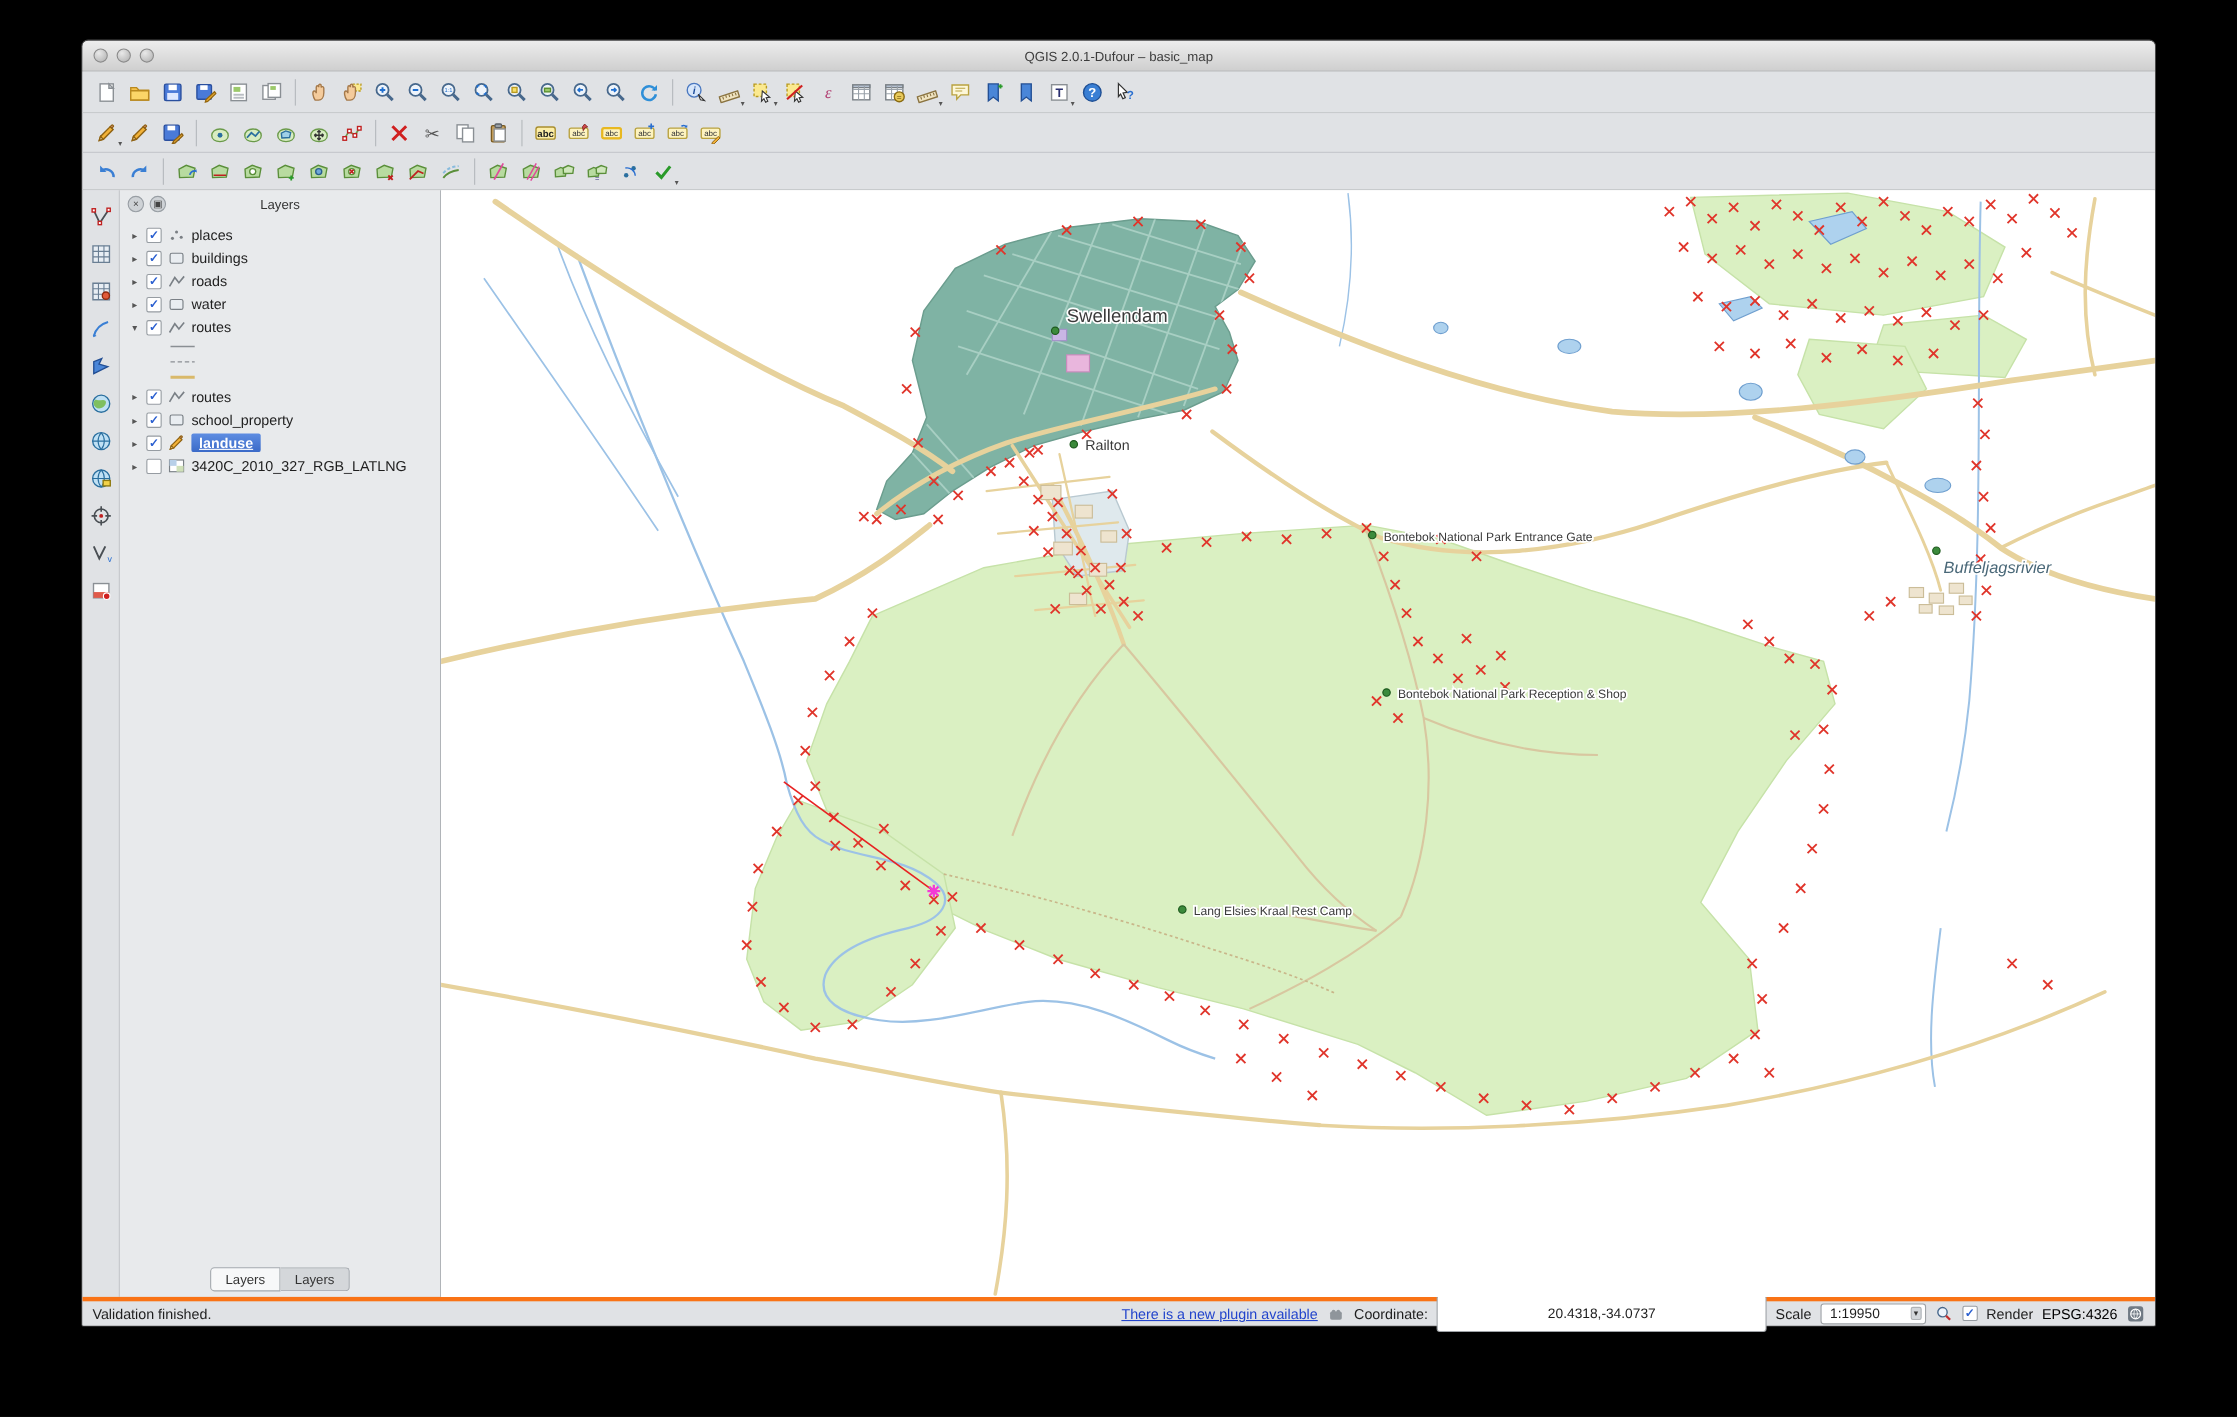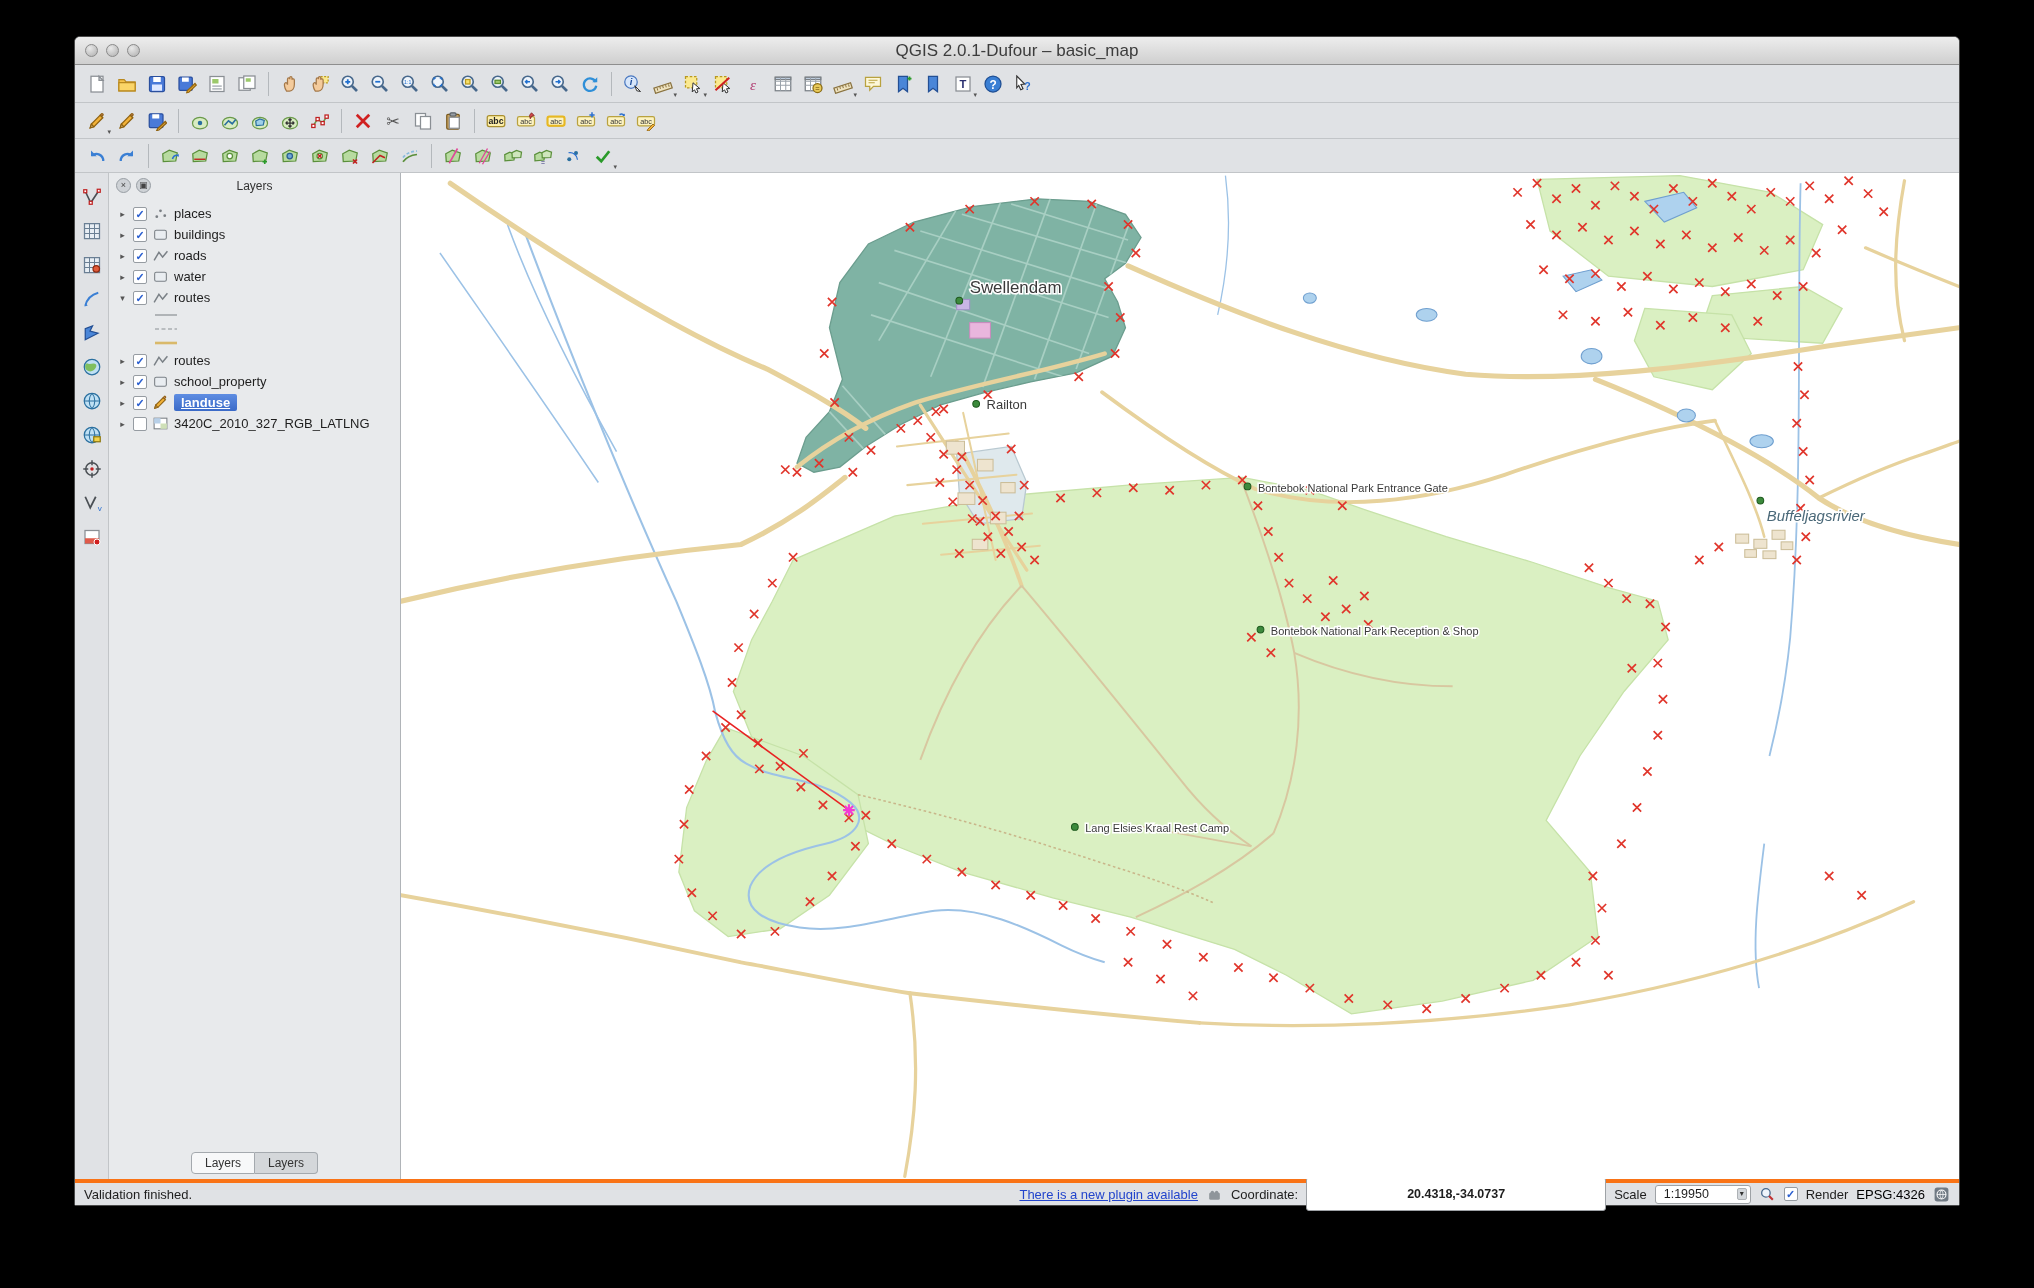--- a/index.html
+++ b/index.html
@@ -1,21 +1,21 @@
 <!DOCTYPE html>
 <html><head>
 <meta charset="utf-8">
 <style>
   *{margin:0;padding:0;box-sizing:border-box;}
   html,body{width:2034px;height:1288px;background:#000;font-family:"Liberation Sans",sans-serif;overflow:hidden;position:relative;}
   .window{position:absolute;left:74px;top:36px;width:1886px;height:1170px;background:#e2e4e6;border:1px solid #4a4a4a;border-radius:6px 6px 2px 2px;box-shadow:0 24px 70px rgba(0,0,0,.75);display:flex;flex-direction:column;}
   .titlebar{height:28px;background:linear-gradient(#ededed,#cfcfcf);border-bottom:1px solid #8e8e8e;border-radius:5px 5px 0 0;position:relative;display:flex;align-items:center;justify-content:center;flex:0 0 auto;}
   .lights{position:absolute;left:10px;top:7px;display:flex;gap:8px;}
   .light{width:13px;height:13px;border-radius:50%;background:radial-gradient(circle at 35% 30%,#e9e9e9,#aeaeae);border:1px solid #8a8a8a;}
-  .title{font-size:17px;color:#3c3c3c;}
+  .title{font-size:12px;color:#3c3c3c;}
   .toolbar{display:flex;align-items:center;gap:2px;padding:2px 8px;background:#e0e2e5;border-bottom:1px solid #c2c5c8;flex:0 0 auto;}
   #tb1{height:38px}#tb2{height:36px}#tb3{height:34px}
   .tbtn{width:28px;height:28px;border-radius:4px;display:flex;align-items:center;justify-content:center;position:relative;flex:0 0 auto;}
   .ticon svg{width:20px;height:20px;display:block;}
   .dd{position:absolute;right:0px;bottom:0px;font-size:7px;color:#555;line-height:1;}
   .tsep{width:1px;height:24px;background:#b4b8bc;margin:0 5px;flex:0 0 auto;}
   .main{flex:1;display:flex;min-height:0;}
   .leftdock{width:34px;background:#e0e2e5;border-right:1px solid #c2c5c8;display:flex;flex-direction:column;align-items:center;padding-top:10px;gap:7px;flex:0 0 auto;}
   .ltbtn{width:27px;height:27px;display:flex;align-items:center;justify-content:center;border-radius:4px;position:relative;}
   .ltbtn svg{width:20px;height:20px;display:block;}
@@ -34,21 +34,21 @@
   .ptab{font-size:12px;padding:3px 13px;border:1px solid #a4a9ae;background:#d4d7da;color:#333;}
   .ptab.active{background:#f7f8f9;}
   .ptab:first-child{border-radius:4px 0 0 4px;}
   .ptab:last-child{border-radius:0 4px 4px 0;border-left:none;}
   .canvas{flex:1;position:relative;background:#fff;min-width:0;}
   .canvas svg{position:absolute;left:0;top:0;width:100%;height:100%;}
   .statusbar{height:26px;background:#e0e2e5;border-top:4px solid #f97316;display:flex;align-items:center;font-size:13px;color:#1e1e1e;padding:0 9px;gap:8px;flex:0 0 auto;}
   .sbspacer{flex:1;}
   a.pluglink{color:#2244cc;text-decoration:underline;cursor:pointer;}
   .sbicon svg{width:17px;height:17px;display:block;}
-  .coordbox{width:300px;height:34px;background:#fff;border:1px solid #9ea2a6;border-radius:3px;font-size:12.5px;display:flex;align-items:center;justify-content:center;font-weight:bold;}
+  .coordbox{width:300px;height:34px;background:#fff;border:1px solid #9ea2a6;border-radius:3px;font-size:12.5px;display:flex;align-items:center;justify-content:center;}
   .scalebox{width:96px;height:19px;background:#fff;border:1px solid #9ea2a6;border-radius:3px;font-size:12.5px;display:flex;align-items:center;justify-content:space-between;padding:0 3px 0 8px;}
   .combo-arr{font-size:8px;color:#333;background:#d3d7db;border:1px solid #aeb2b6;border-radius:2px;padding:1px 2px;line-height:1;}
   .sbchk{width:14px;height:14px;background:#fff;border:1px solid #969ca2;border-radius:2px;font-size:11px;line-height:12px;text-align:center;color:#2a5fd0;font-weight:bold;}
   .sblabel.crs{color:#000000;}
 </style>
 </head>
 <body>
 
 <div class="window">
   <div class="titlebar">

